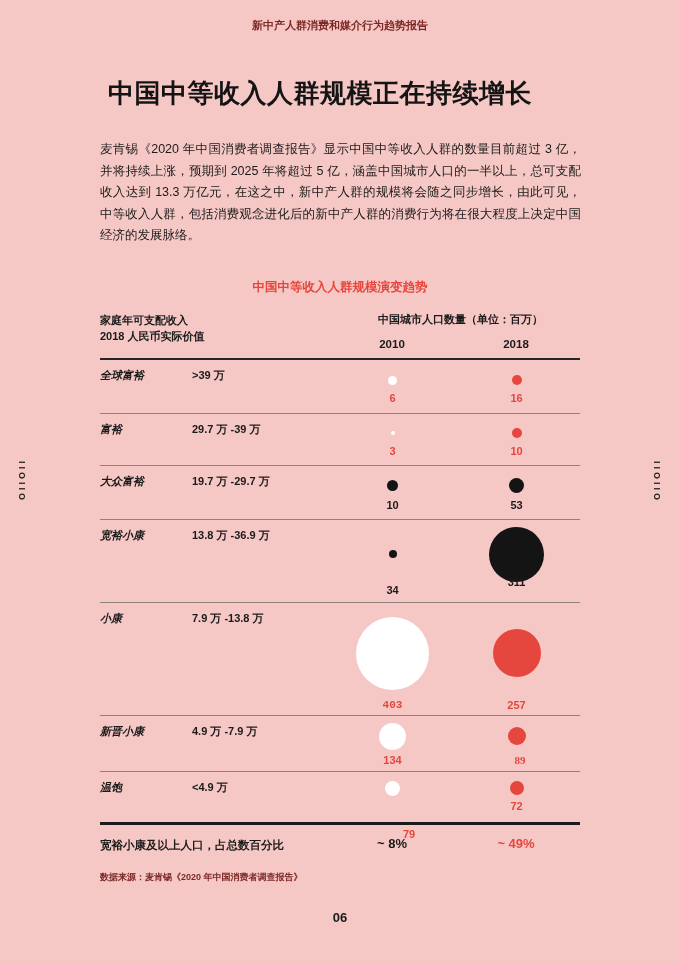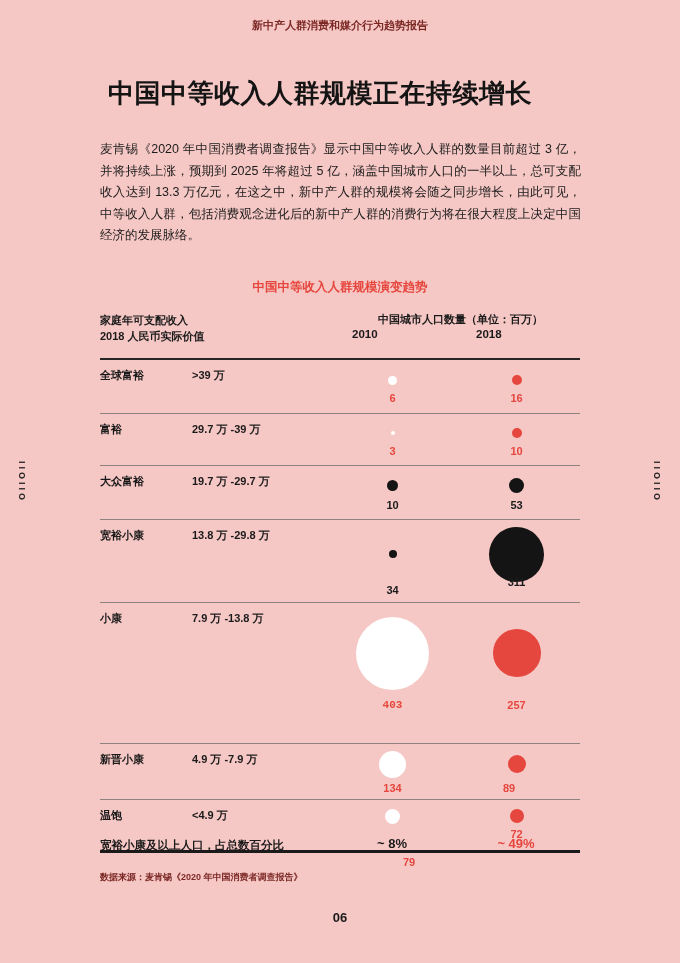--- a/index.html
+++ b/index.html
@@ -29,31 +29,31 @@
   }
   .head-left{
     position:absolute;top:312px;left:100px;
     font-size:11px;font-weight:bold;line-height:16px;color:#1a1a1a;
   }
   .head-right{
     position:absolute;top:312px;left:378px;
     font-size:11px;font-weight:bold;color:#1a1a1a;
   }
   .year{
-    position:absolute;top:328px;width:80px;
+    position:absolute;top:338px;width:80px;text-align:center;
     font-size:11.5px;font-weight:bold;color:#1a1a1a;
   }
   .year1{left:352px;} .year2{left:476px;}
   .table{
     position:absolute;top:358px;left:100px;width:480px;
     border-top:2px solid #262424;border-bottom:3px solid #1c1b1b;
   }
   .row{position:relative;box-sizing:border-box;}
   .row + .row{border-top:1px solid #8c8380;}
-  .rlabel{position:absolute;left:0;top:8px;font-size:11px;font-weight:bold;color:#1a1a1a;}
+  .rlabel{position:absolute;left:0;top:8px;font-size:11px;font-weight:bold;color:#1a1a1a;font-style:italic;}
   .rrange{position:absolute;left:92px;top:8px;font-size:11px;font-weight:bold;color:#1a1a1a;}
   .bubble{position:absolute;border-radius:50%;}
   .bval{position:absolute;width:80px;text-align:center;font-size:11px;font-weight:bold;}
   .summary-row{position:absolute;top:836px;left:100px;width:480px;height:20px;font-weight:bold;}
   .sum-label{position:absolute;left:0;top:2px;font-size:11.5px;color:#1a1a1a;}
   .sum1{position:absolute;left:252px;width:80px;text-align:center;font-size:13px;color:#1a1a1a;}
   .sum2{position:absolute;left:376px;width:80px;text-align:center;font-size:13px;color:#e5463d;}
   .source{
     position:absolute;top:871px;left:100px;
     font-size:9px;font-weight:bold;color:#7c2926;
@@ -120,41 +120,41 @@
       <div class="row" style="height: 54px;">
         <span class="rlabel">大众富裕</span>
         <span class="rrange">19.7 万 -29.7 万</span>
         <div class="bubble" style="width: 11px; height: 11px; left: 287px; top: 13.5px; background: rgb(20, 20, 20);"></div>
         <div class="bval" style="left: 252.5px; top: 33px; color: rgb(26, 26, 26);">10</div>
         <div class="bubble" style="width: 15px; height: 15px; left: 409px; top: 11.5px; background: rgb(20, 20, 20);"></div>
         <div class="bval" style="left: 376.5px; top: 33px; color: rgb(26, 26, 26);">53</div>
       </div>
       <div class="row" style="height: 83px;">
         <span class="rlabel">宽裕小康</span>
-        <span class="rrange">13.8 万 -29.8 万</span>
+        <span class="rrange">13.8 万 -36.9 万</span>
         <div class="bubble" style="width: 8px; height: 8px; left: 288.5px; top: 30px; background: rgb(20, 20, 20);"></div>
         <div class="bval" style="left: 252.5px; top: 64px; color: rgb(26, 26, 26);">34</div>
         <div class="bubble" style="width: 55px; height: 55px; left: 389px; top: 6.5px; background: rgb(20, 20, 20);"></div>
         <div class="bval" style="left: 376.5px; top: 56px; color: rgb(26, 26, 26);">311</div>
       </div>
       <div class="row" style="height: 113px;">
         <span class="rlabel">小康</span>
         <span class="rrange">7.9 万 -13.8 万</span>
         <div class="bubble" style="width: 73px; height: 73px; left: 256px; top: 13.5px; background: rgb(255, 255, 255);"></div>
         <div class="bval" style="left: 252.5px; top: 96px; color: rgb(229, 70, 61); font-family: Liberation Mono, monospace;">403</div>
         <div class="bubble" style="width: 48px; height: 48px; left: 392.5px; top: 26px; background: rgb(229, 70, 61);"></div>
         <div class="bval" style="left: 376.5px; top: 96px; color: rgb(229, 70, 61); text-align: center;">257</div>
       </div>
-      <div class="row" style="height: 56px; margin-top: 28px;">
+      <div class="row" style="height: 56px;">
         <span class="rlabel">新晋小康</span>
         <span class="rrange">4.9 万 -7.9 万</span>
         <div class="bubble" style="width: 27px; height: 27px; left: 279px; top: 6.5px; background: rgb(255, 255, 255);"></div>
         <div class="bval" style="left: 252.5px; top: 38px; color: rgb(229, 70, 61);">134</div>
         <div class="bubble" style="width: 18px; height: 18px; left: 407.5px; top: 11px; background: rgb(229, 70, 61);"></div>
-        <div class="bval" style="left: 369px; top: 38px; color: rgb(229, 70, 61);">89</div>
+        <div class="bval" style="left: 380px; top: 38px; color: rgb(229, 70, 61); font-family: Liberation Serif, serif;">89</div>
       </div>
       <div class="row" style="height: 51px;">
         <span class="rlabel">温饱</span>
         <span class="rrange">&lt;4.9 万</span>
         <div class="bubble" style="width: 15px; height: 15px; left: 285px; top: 8.5px; background: rgb(255, 255, 255);"></div>
         <div class="bval" style="left: 269px; top: 28px; color: rgb(229, 70, 61); margin-top: 28px;">79</div>
         <div class="bubble" style="width: 14px; height: 14px; left: 409.5px; top: 9px; background: rgb(229, 70, 61);"></div>
         <div class="bval" style="left: 376.5px; top: 28px; color: rgb(229, 70, 61);">72</div>
       </div>
     </div>

